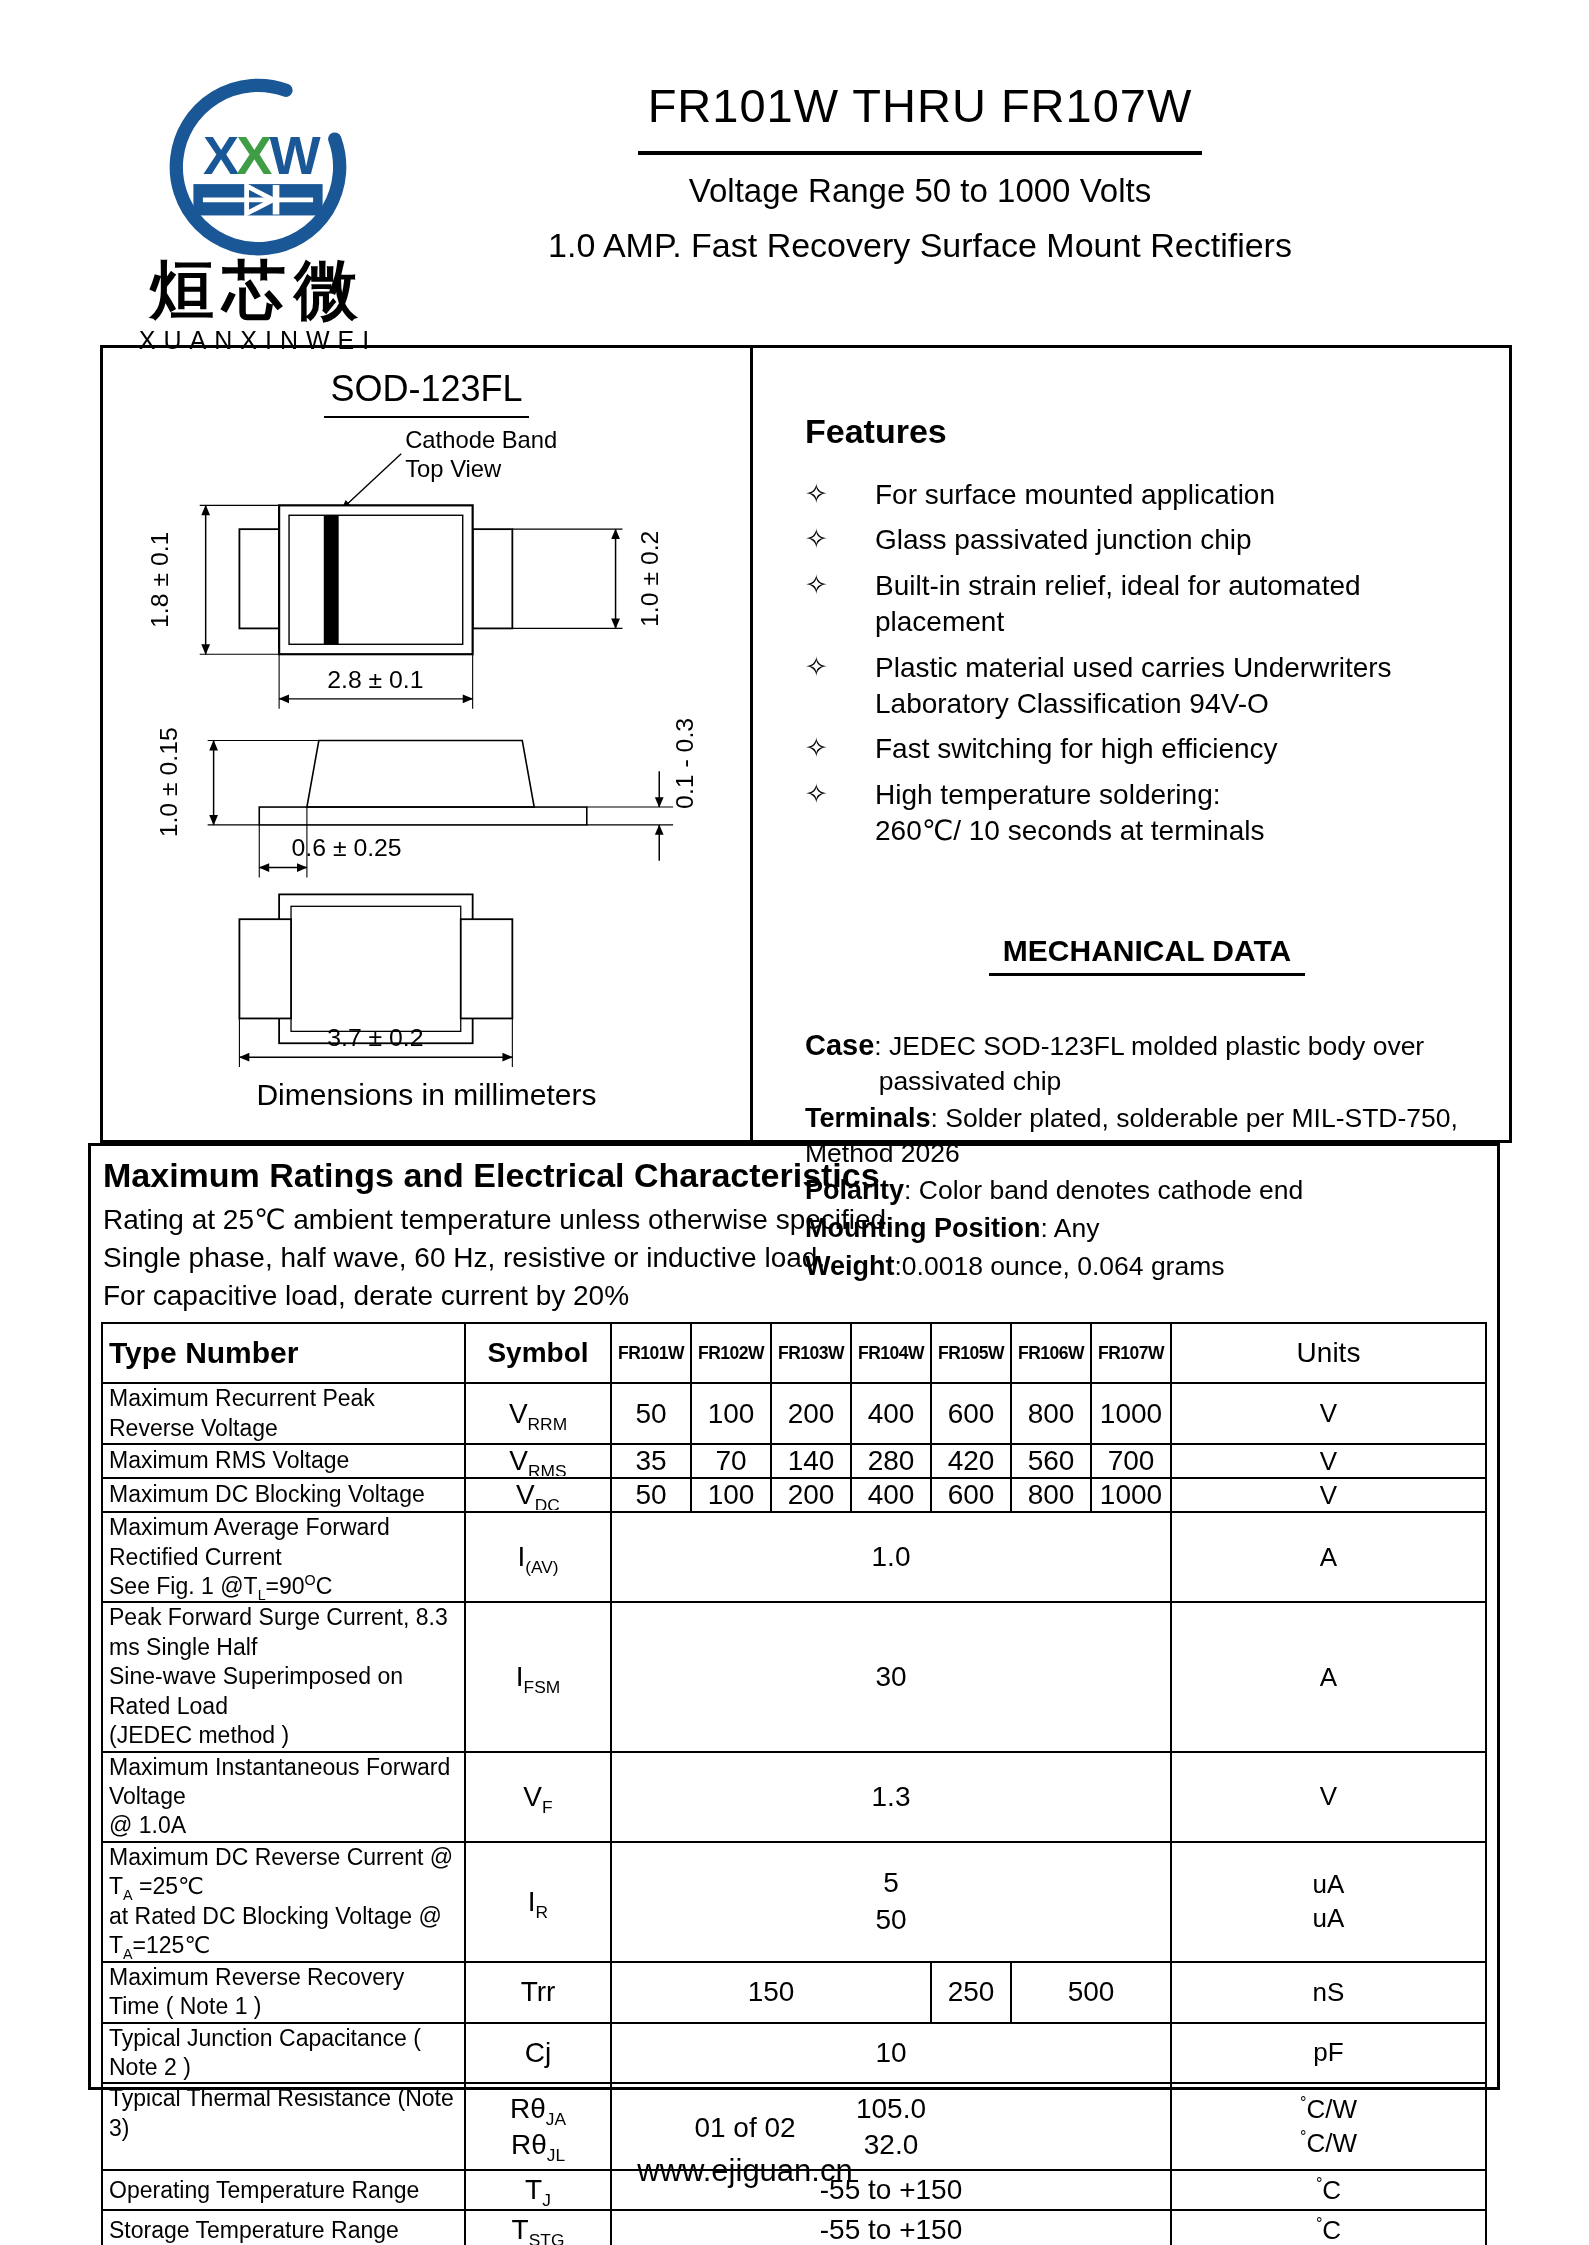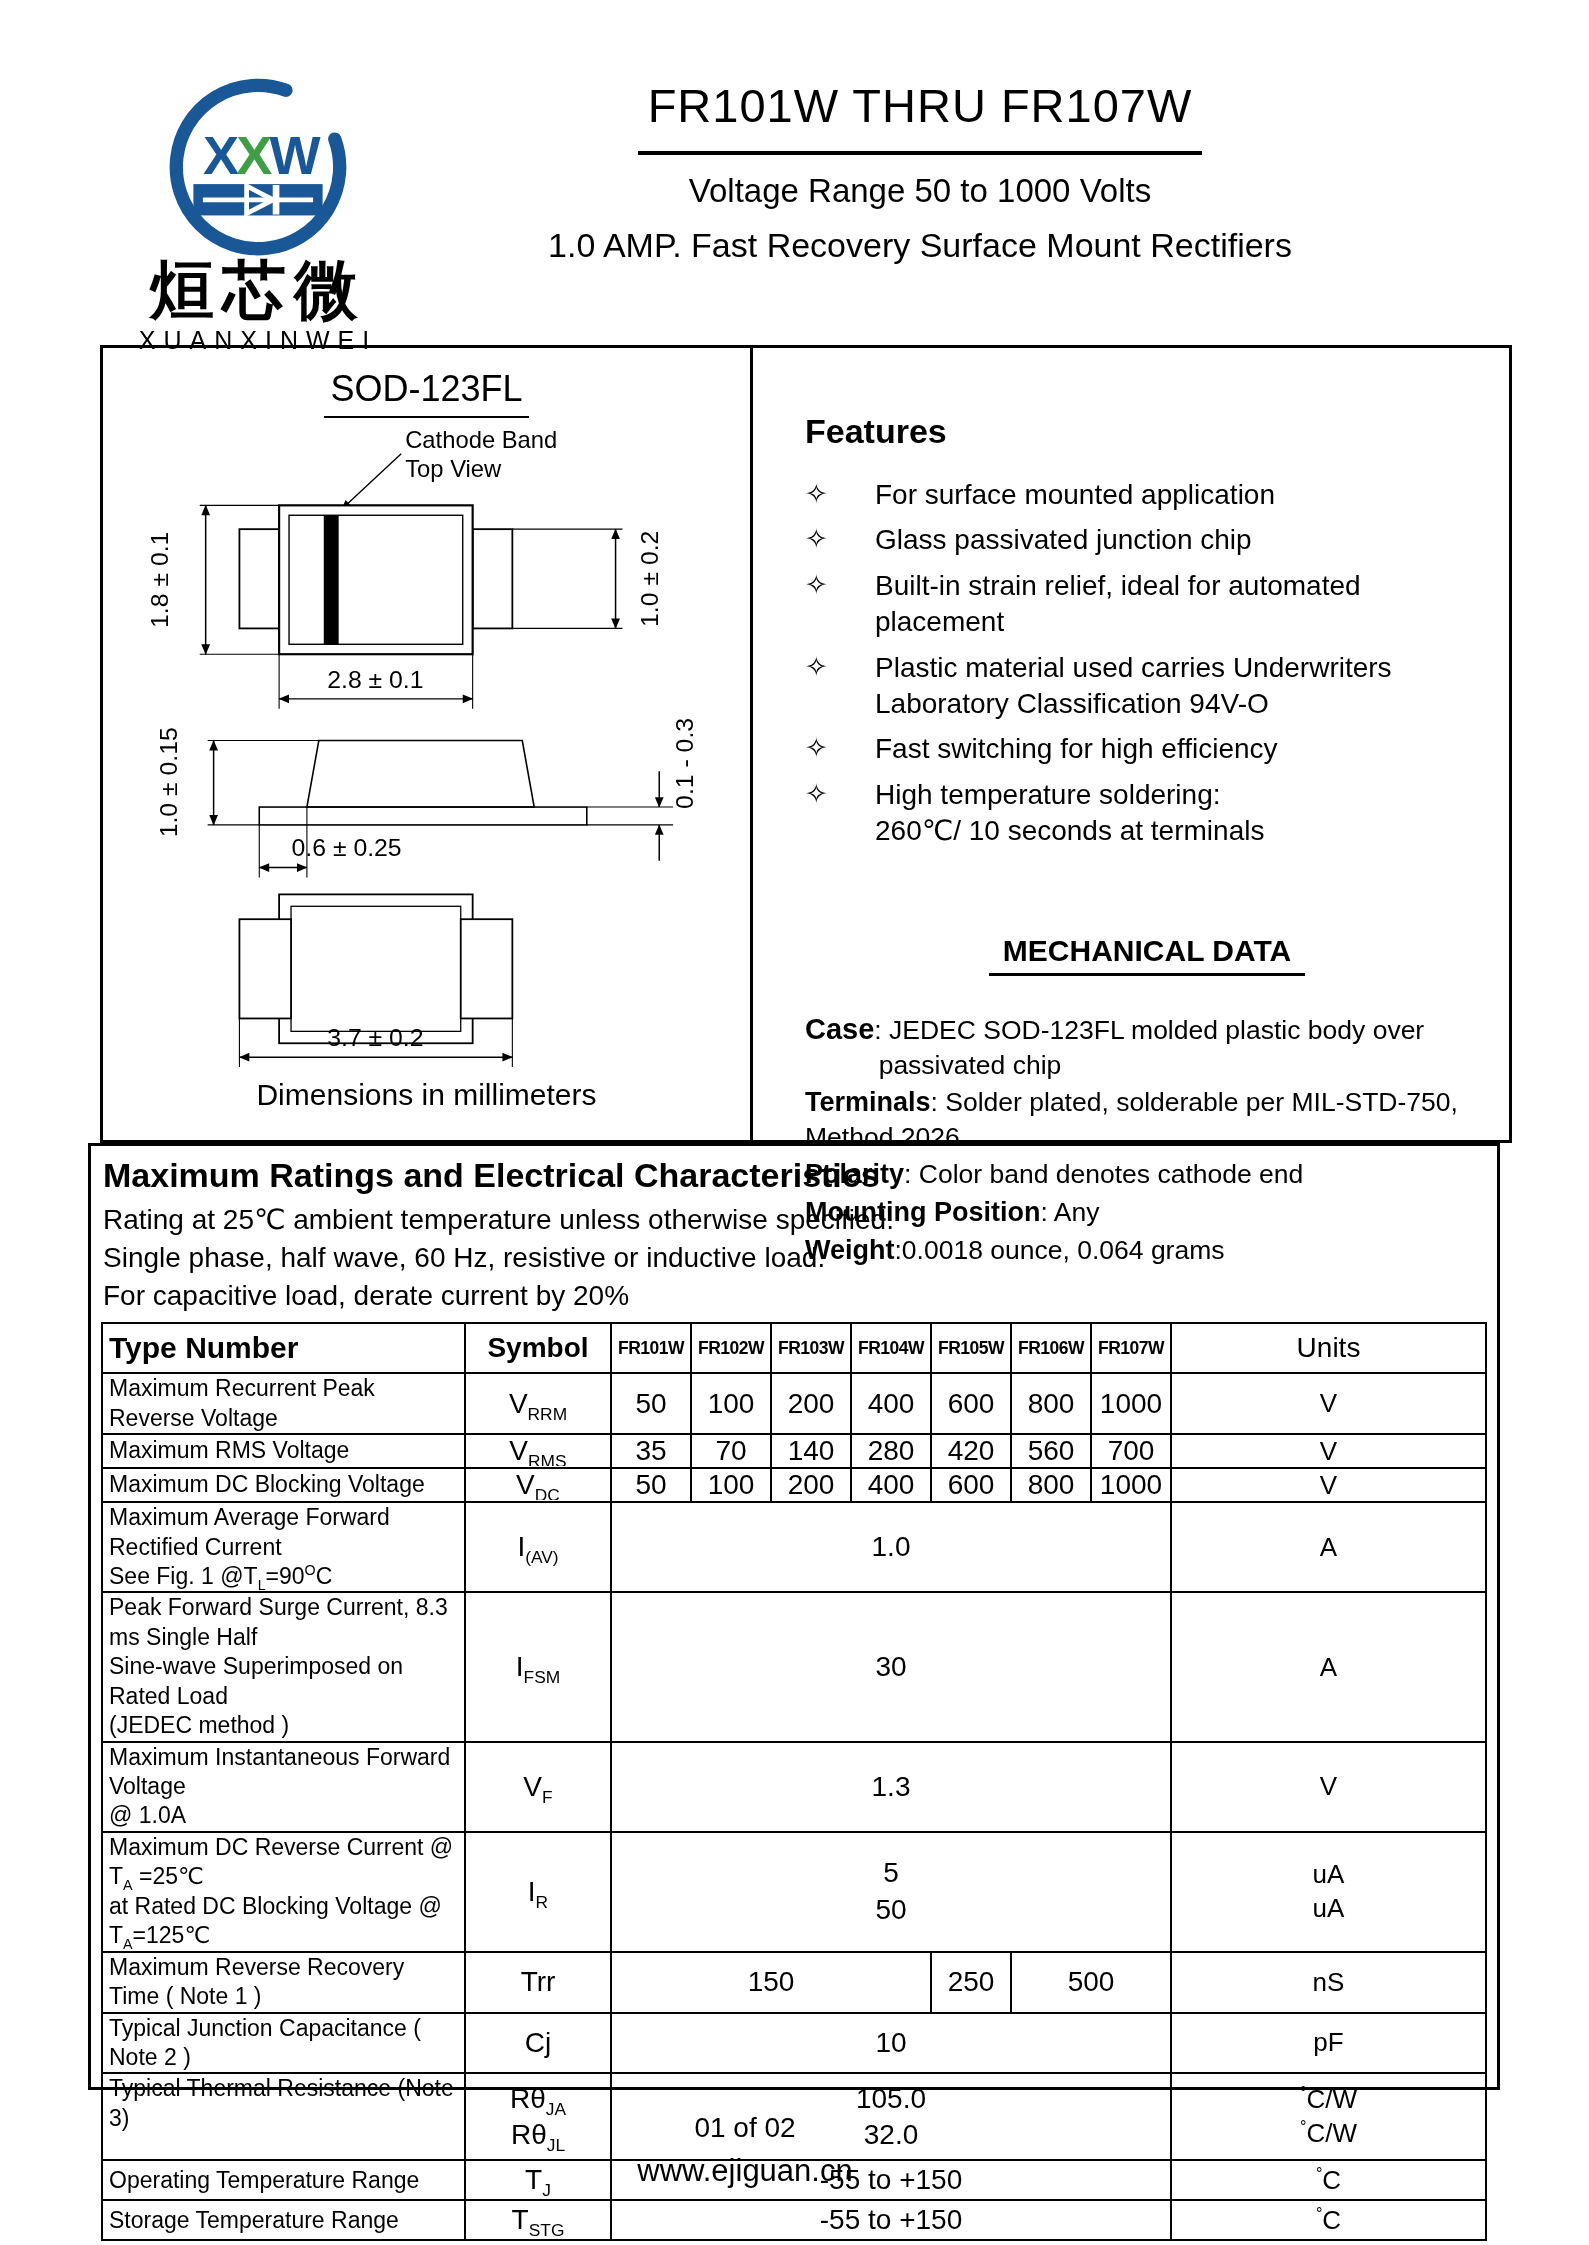--- a/index.html
+++ b/index.html
@@ -25,39 +25,39 @@
   .draw{width:647px;height:660px;margin-top:0;}
   .pkg-caption{font-size:30px;margin-top:0px;margin-bottom:14px;}
   .rightpanel{flex:1;padding:64px 20px 0 52px;box-sizing:border-box;}
   .feat-h{font-size:34px;font-weight:700;margin:0 0 26px 0;}
   .feat-list{list-style:none;margin:0;padding:0;}
   .feat-item{display:flex;margin-bottom:9px;}
   .feat-bullet{font-size:27px;width:70px;flex:0 0 70px;padding-top:1px;}
   .feat-text{font-size:28px;line-height:1.30;}
   .mech{margin-top:84px;}
   .mech-h{display:block;width:fit-content;margin:0 auto;font-size:30px;font-weight:700;padding:0 14px 5px 14px;border-bottom:3px solid #000;}
-  .mech-rows{margin-top:34px;}
+  .mech-rows{margin-top:50px;}
   .mech-row{font-size:26.5px;line-height:1.32;margin:0 0 2px 0;white-space:pre-wrap;}
   .mech-row b{font-size:27px;}
   .mech-row.case b{font-size:29px;}
   
   .lowerbox{position:absolute;left:88px;top:1143px;width:1412px;height:947px;border:3px solid #000;box-sizing:border-box;padding:8px 10px 0 10px;}
   .max-h{font-size:34px;font-weight:700;margin:2px 0 6px 2px;}
   .intro{font-size:28px;line-height:1.36;margin-left:2px;}
   table.ratings{border-collapse:collapse;width:1386px;table-layout:fixed;margin-top:7px;}
   table.ratings td,table.ratings th{border:2.5px solid #000;padding:0 6px;overflow:hidden;}
   th.tn{font-size:30px;font-weight:700;text-align:left;padding-left:16px;}
   th.sym{font-size:28px;font-weight:700;text-align:center;}
   th.dev{font-size:17.5px;font-weight:700;text-align:center;padding:0 1px;letter-spacing:-0.5px;}
   th.un{font-size:28px;font-weight:400;text-align:center;}
   td.lbl{font-size:23px;line-height:1.28;text-align:left;padding-left:7px;}
   td.val{font-size:28px;text-align:center;}
   td.sval{font-size:28px;text-align:center;border-radius:15px;}
   td.unit{font-size:26px;text-align:center;}
-  tr.hrow{height:50px;}
+  tr.hrow{height:60px;}
   tr.r34{height:34px;}
   tr.r64{height:64px;padding-left:26px;}
   tr.r92{height:93px;}
   tr.r62{height:62px;}
   tr.r72{height:73px;}
   tr.r38{height:38px;}
   tr.r35{height:35px;}
   tr.r86{height:87px;}
   tr.r40{height:40px;}
   td.top{vertical-align:top;padding-top:3px;}

